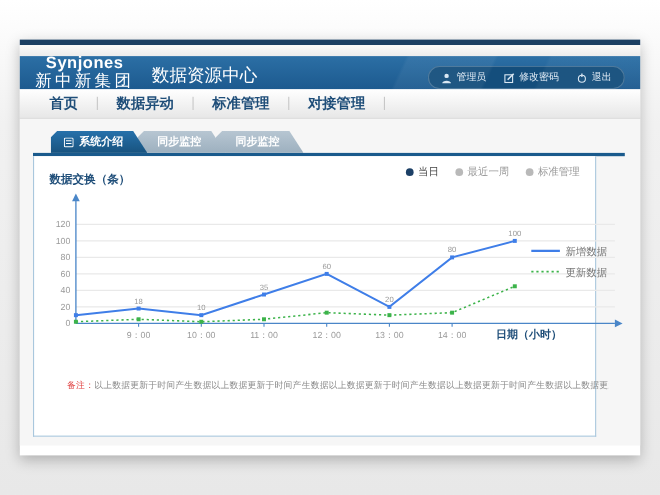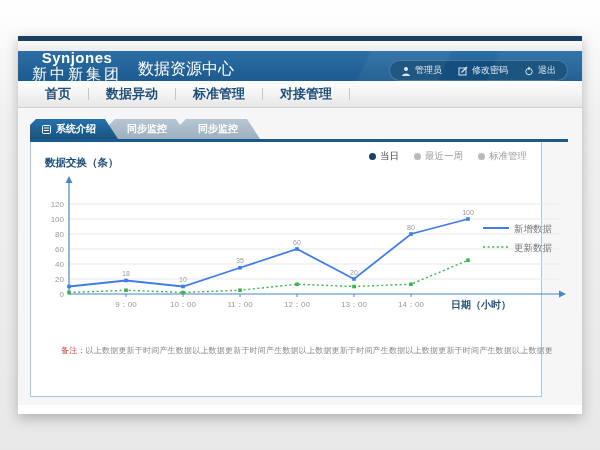--- a/index.html
+++ b/index.html
@@ -39,21 +39,21 @@
   
   .nav{
     height:26px;display:flex;align-items:center;padding-left:10px;
     background:linear-gradient(180deg,#ffffff,#e7e7e7);
     border-bottom:1px solid #d2d2d2;
   }
   .nav-item{font-size:13px;font-weight:bold;color:#1f4e79;padding:0 17px;cursor:pointer;}
   .nav-sep{width:1px;height:12px;background:#c7c7c7;}
   
   .content{background:#f6f6f6;height:297px;position:relative;}
-  .tabs{display:flex;padding:11px 0 0 12px;height:20px;position:relative;}
+  .tabs{display:flex;padding:11px 0 0 12px;height:20px;position:relative;margin-left:16px;}
   .tab{
     height:20px;display:flex;align-items:center;gap:5px;
     color:#fff;font-size:10px;font-weight:bold;
     padding:0 22px 0 12px;position:relative;
     clip-path:polygon(0 100%,0 6px,6px 0,calc(100% - 13px) 0,100% 100%);
     cursor:pointer;
   }
   .tabs .tab{filter:drop-shadow(2.5px 0 0 #eef1f3);}
   .tab.active{background:linear-gradient(180deg,#2671ab,#18537f);z-index:3;}
   .tab.inactive{background:linear-gradient(180deg,#b7c6d2,#9db0bf);margin-left:-9px;padding-left:18px;}

